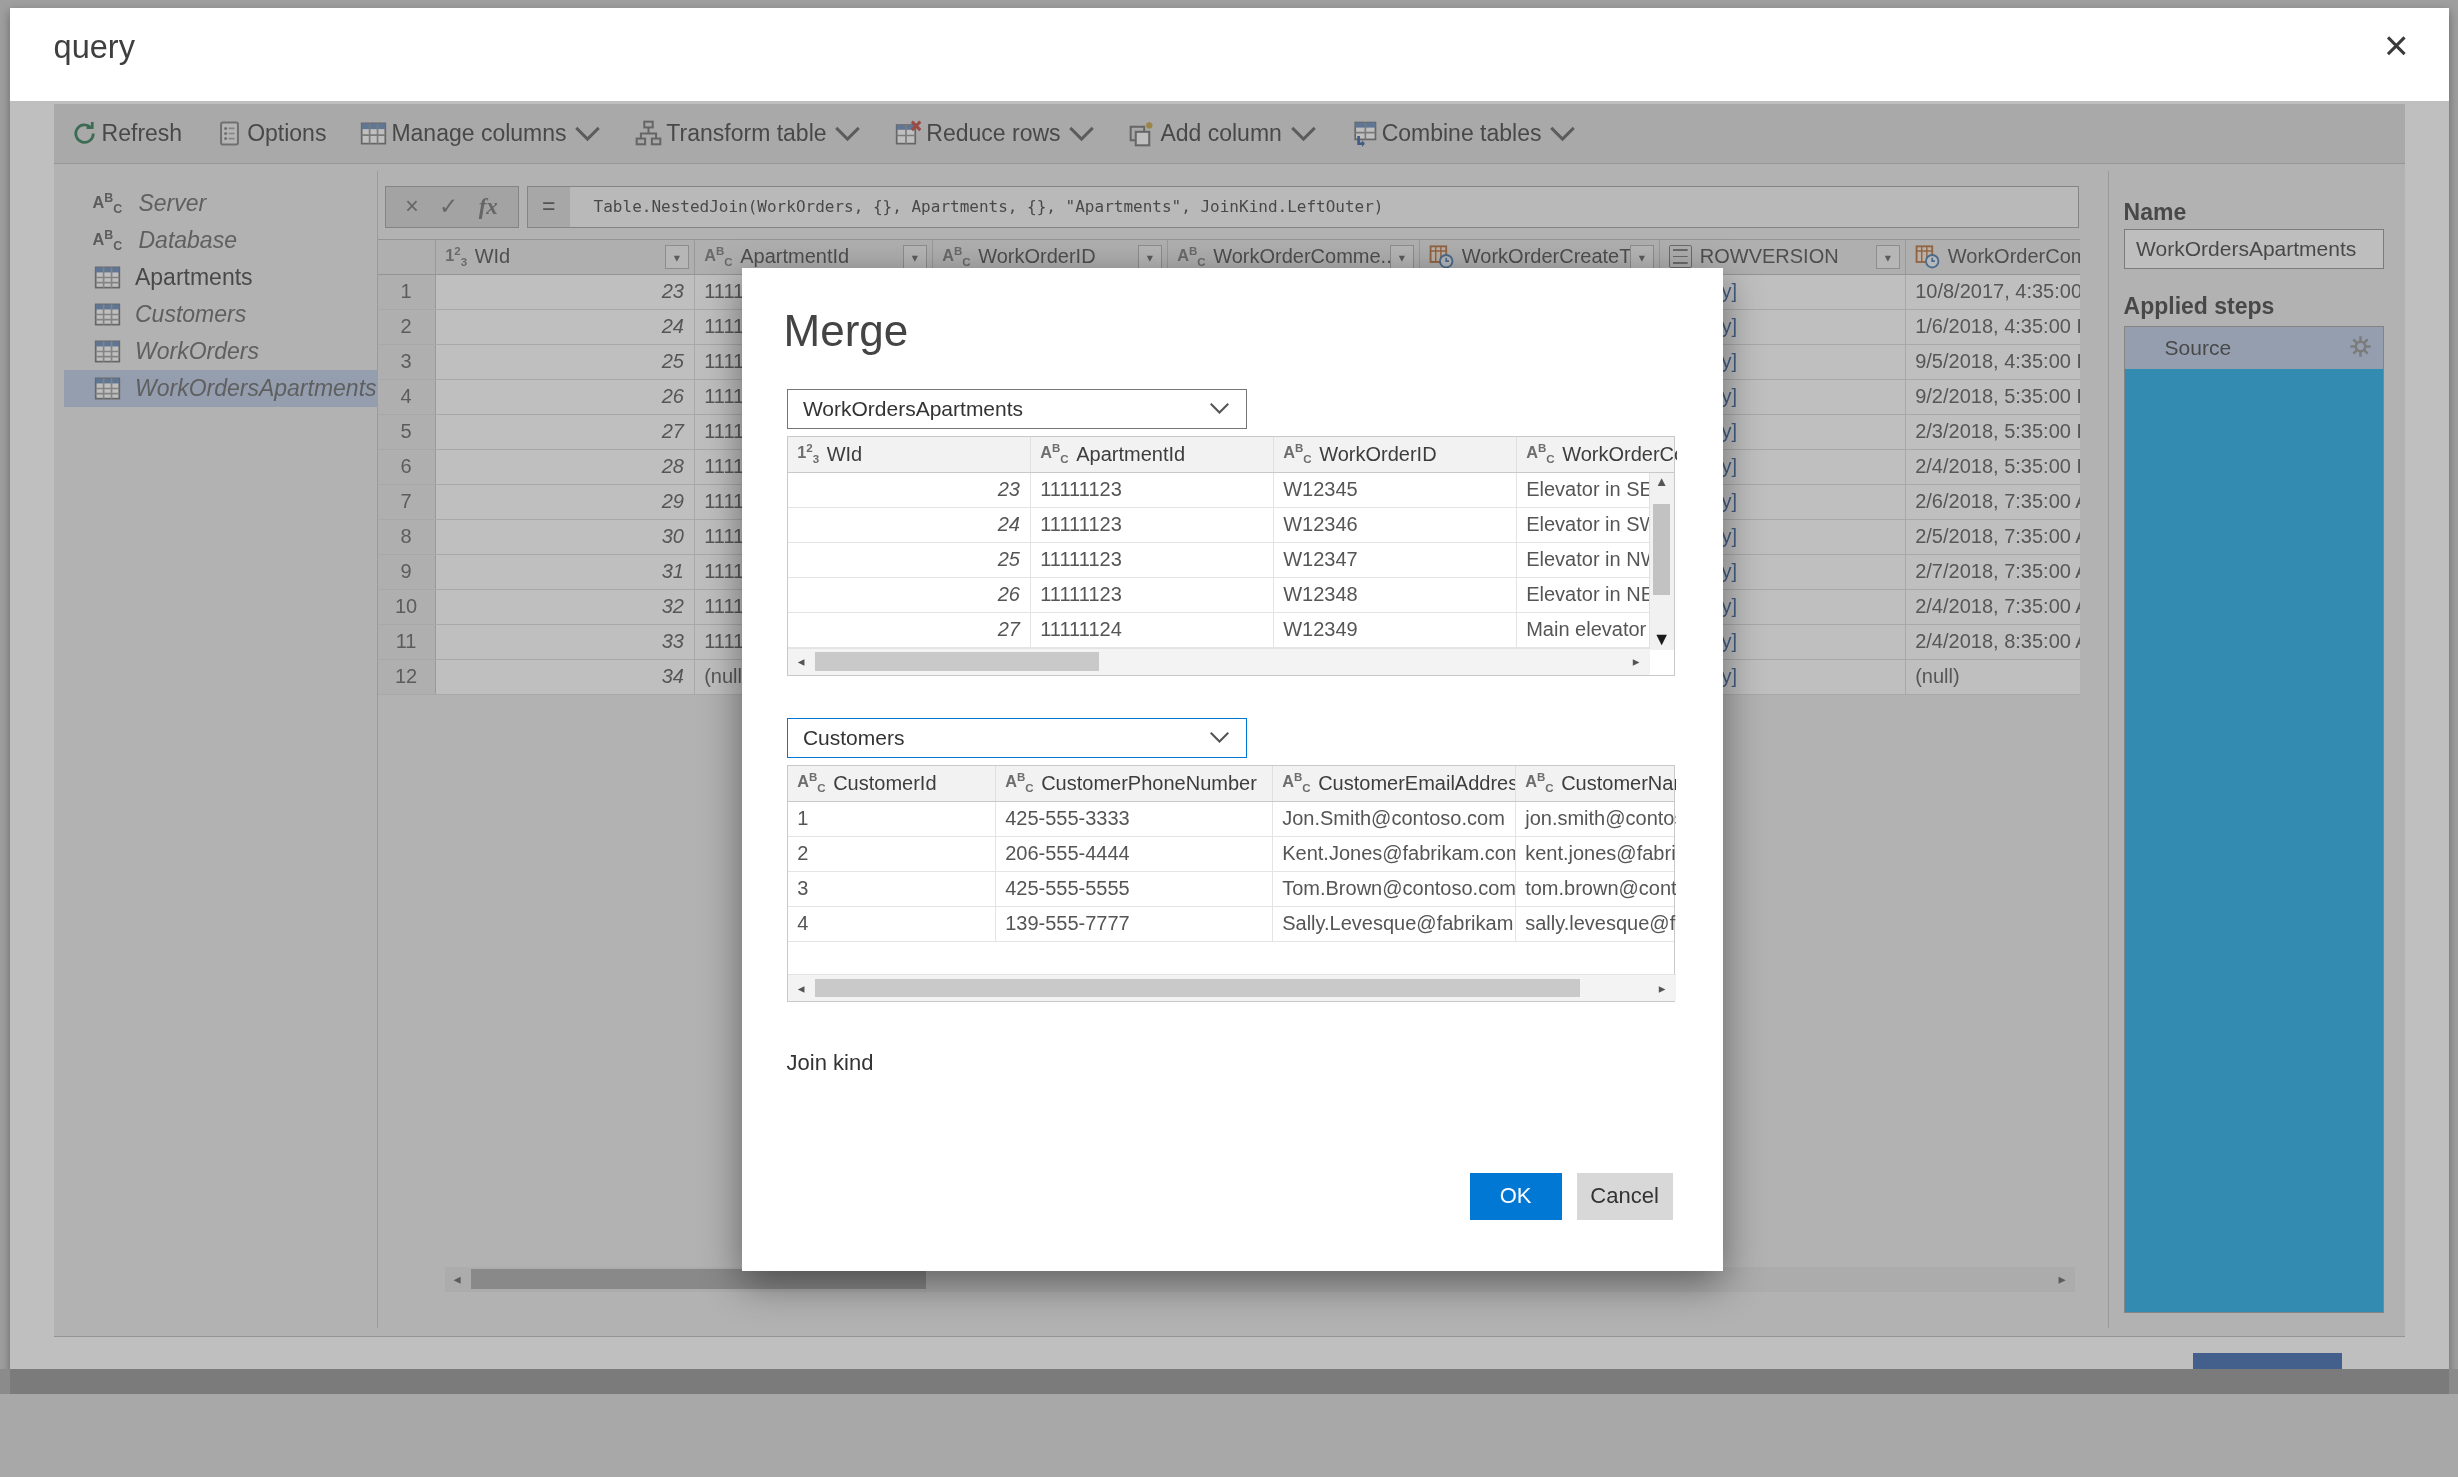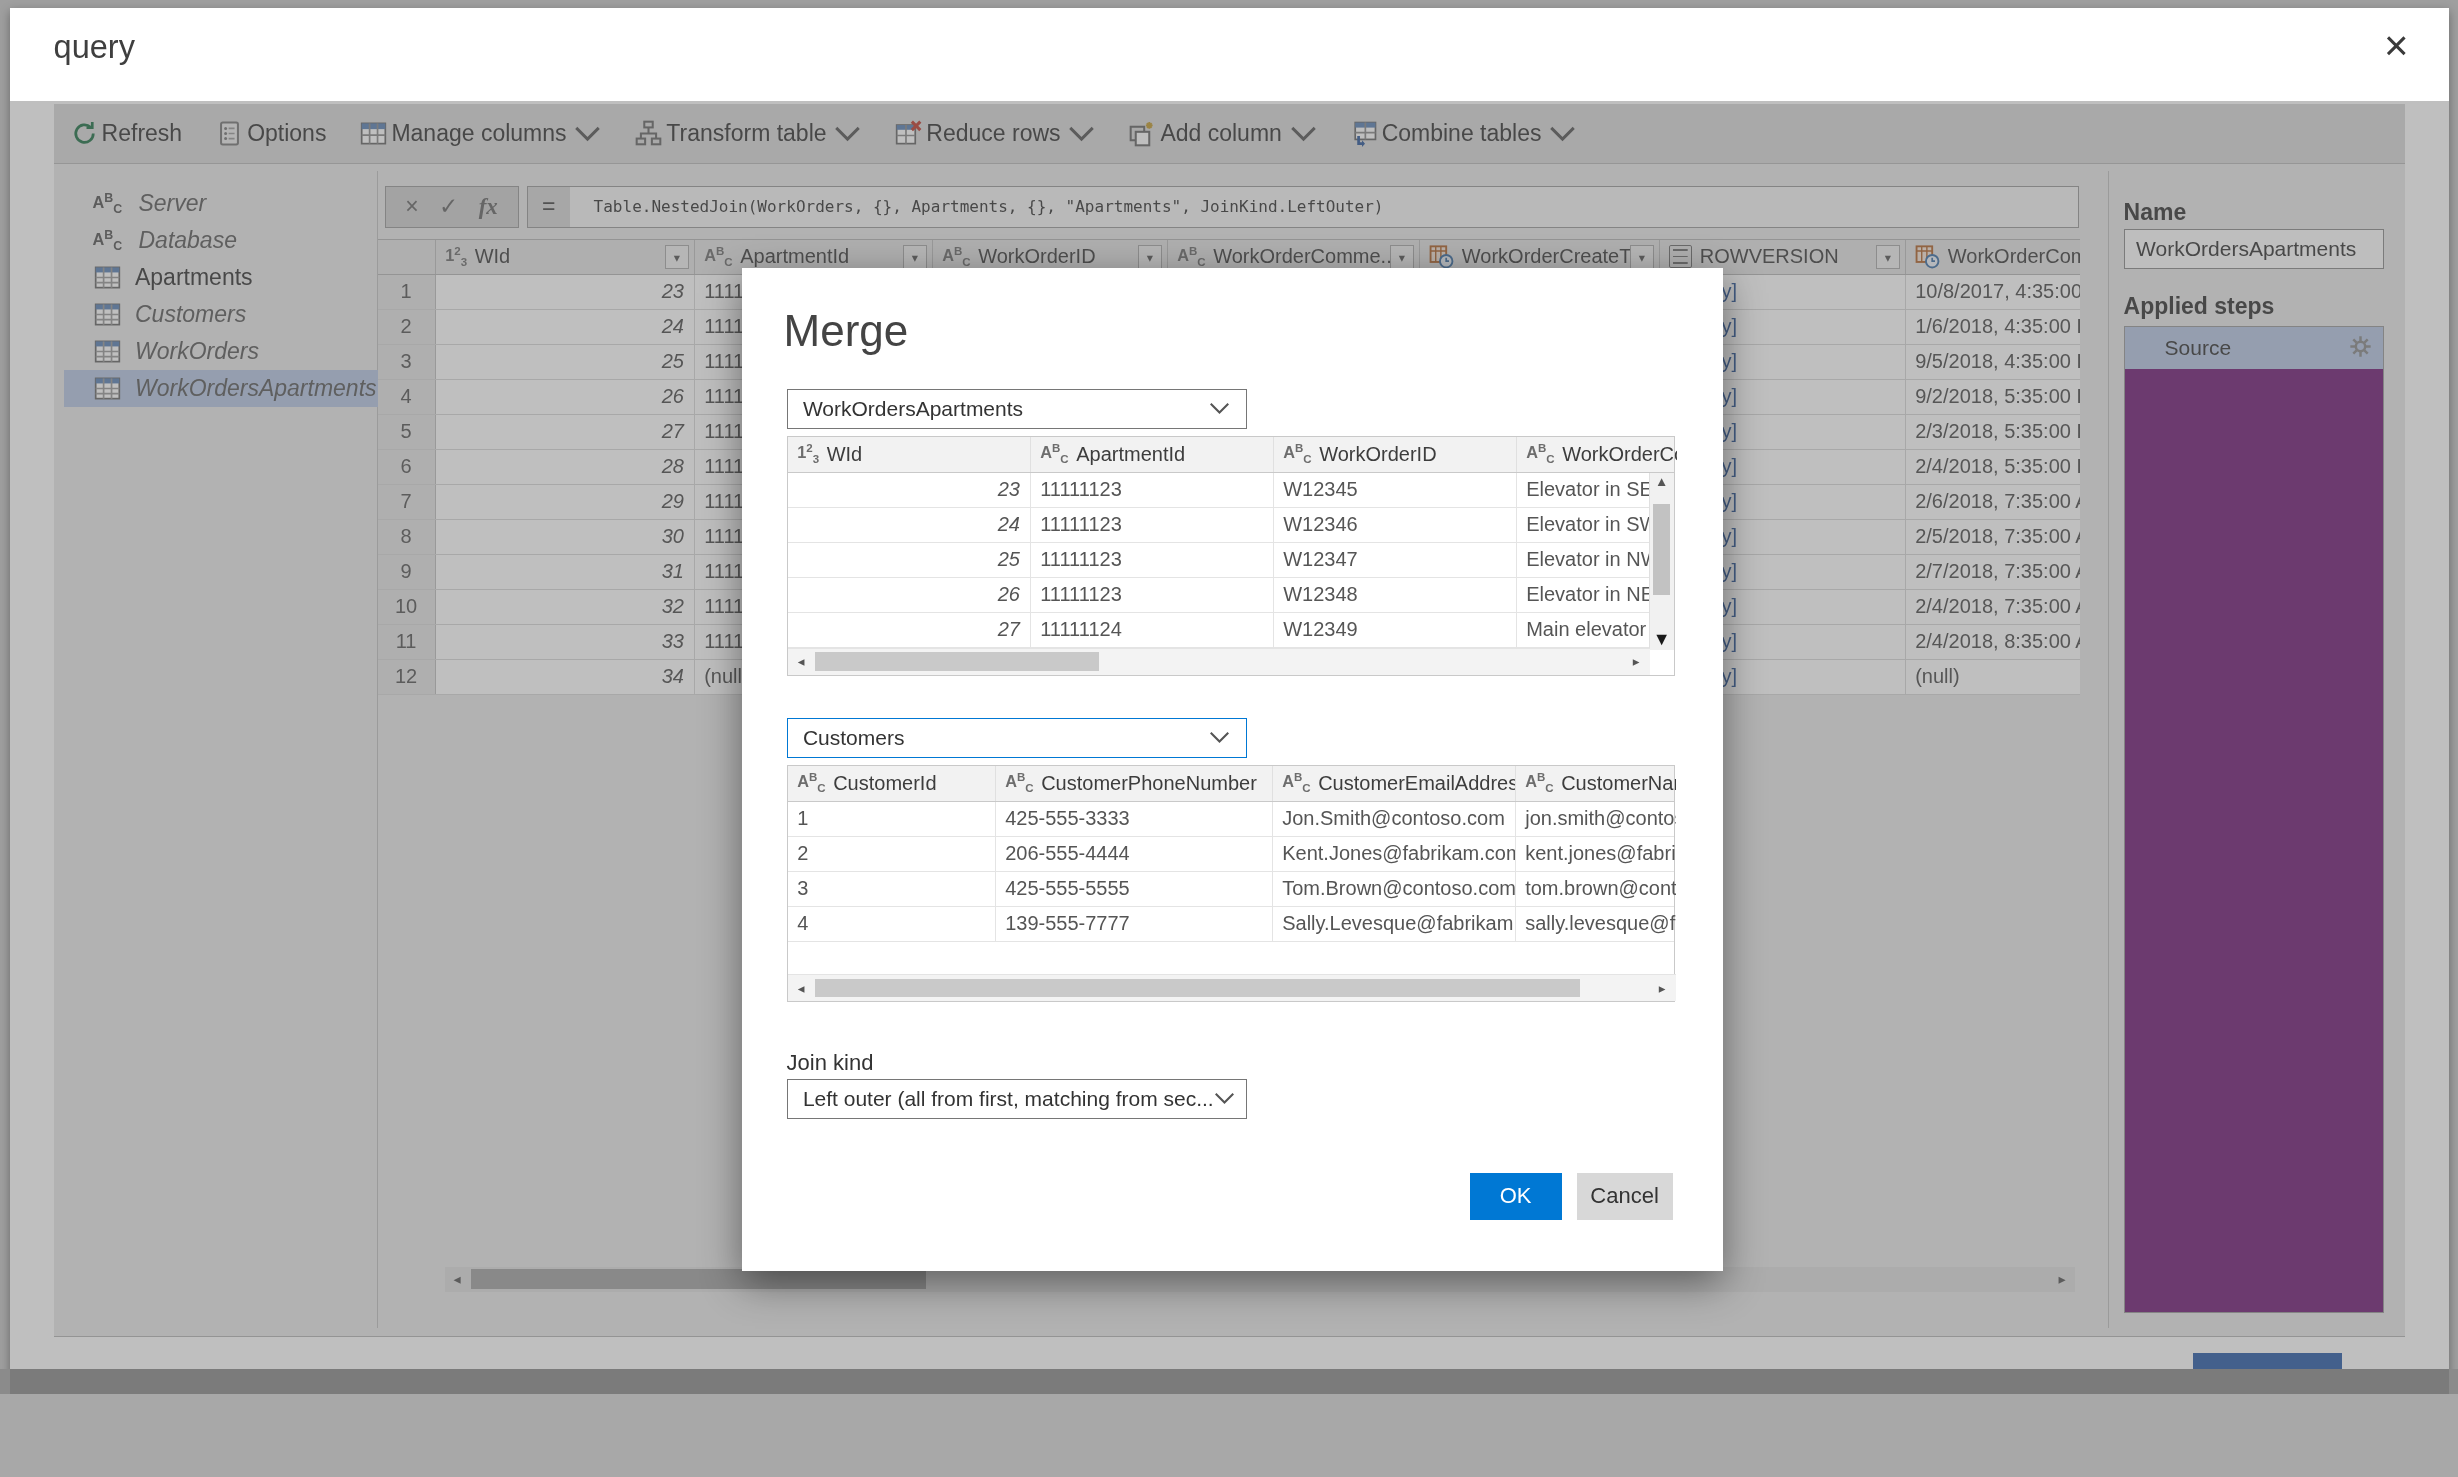--- a/index.html
+++ b/index.html
@@ -80,21 +80,21 @@
 
   
   .hscroll{position:absolute;background:#dedede;display:flex;align-items:center;}
   .hscroll .arrow{width:25px;flex:none;text-align:center;font-size:14.3px;color:#555;cursor:pointer;}
   .hs-track{position:relative;flex:1;height:100%;}
   .hs-thumb{position:absolute;top:2.9px;bottom:2.9px;background:#a2a2a2;cursor:pointer;}
 
   
   .rp-label{position:absolute;font-size:23px;font-weight:bold;color:#333;}
   .rp-input{position:absolute;left:2114px;top:221px;width:260px;height:40px;background:#fdfdfd;border:1px solid #8a8a8a;font-size:21px;color:#333;display:flex;align-items:center;padding-left:11.5px;white-space:nowrap;overflow:hidden;}
-  .rp-steps{position:absolute;left:2114px;top:318px;width:260px;height:987px;background:#701a75;border:1px solid #999;}
+  .rp-steps{position:absolute;left:2114px;top:318px;width:260px;height:987px;background:#0ea5e9;border:1px solid #999;}
   .step-row{height:42px;background:var(--selection);display:flex;align-items:center;font-size:21px;color:#333;padding-left:40px;cursor:pointer;position:relative;}
   .step-gear{position:absolute;right:9.6px;top:7.6px;width:25px;height:25px;}
 
   .create-btn{position:absolute;left:2183px;top:1345px;width:149px;height:52px;background:var(--create);color:#e8e8e8;font-size:23px;border:none;display:flex;align-items:center;justify-content:center;cursor:pointer;}
 
   
   .overlay{position:absolute;left:0;top:93px;width:2439px;height:1324px;background:rgba(102,102,102,0.42);z-index:5;}
 
   
   .dialog{position:absolute;left:732px;top:260px;width:981px;height:1003px;background:#fff;box-shadow:0 11.5px 38px rgba(0,0,0,.45);z-index:10;font-size:21px;color:#333;}
@@ -645,26 +645,20 @@
       <div class="d-hscroll">
         <span class="arrow">◂</span>
         <div class="hs-track">
           <div class="hs-thumb" style="left:0;width:765px;"></div>
         </div>
         <span class="arrow">▸</span>
       </div>
     </div>
 
     <div class="join-label">Join kind</div>
-    <div class="dd dd3">
-      <span>Left outer (all from first, matching from sec...</span>
-      <svg class="dd-chev" viewBox="0 0 12 7">
-            <path d="M1 1l5 5 5-5" fill="none" stroke="#555" stroke-width="1.2"></path>
-          </svg>
-    </div>
 
     <button class="btn btn-ok">OK</button>
     <button class="btn btn-cancel">Cancel</button>
   </div>
 
 </div>
 </div>
 
 
 </body></html>

